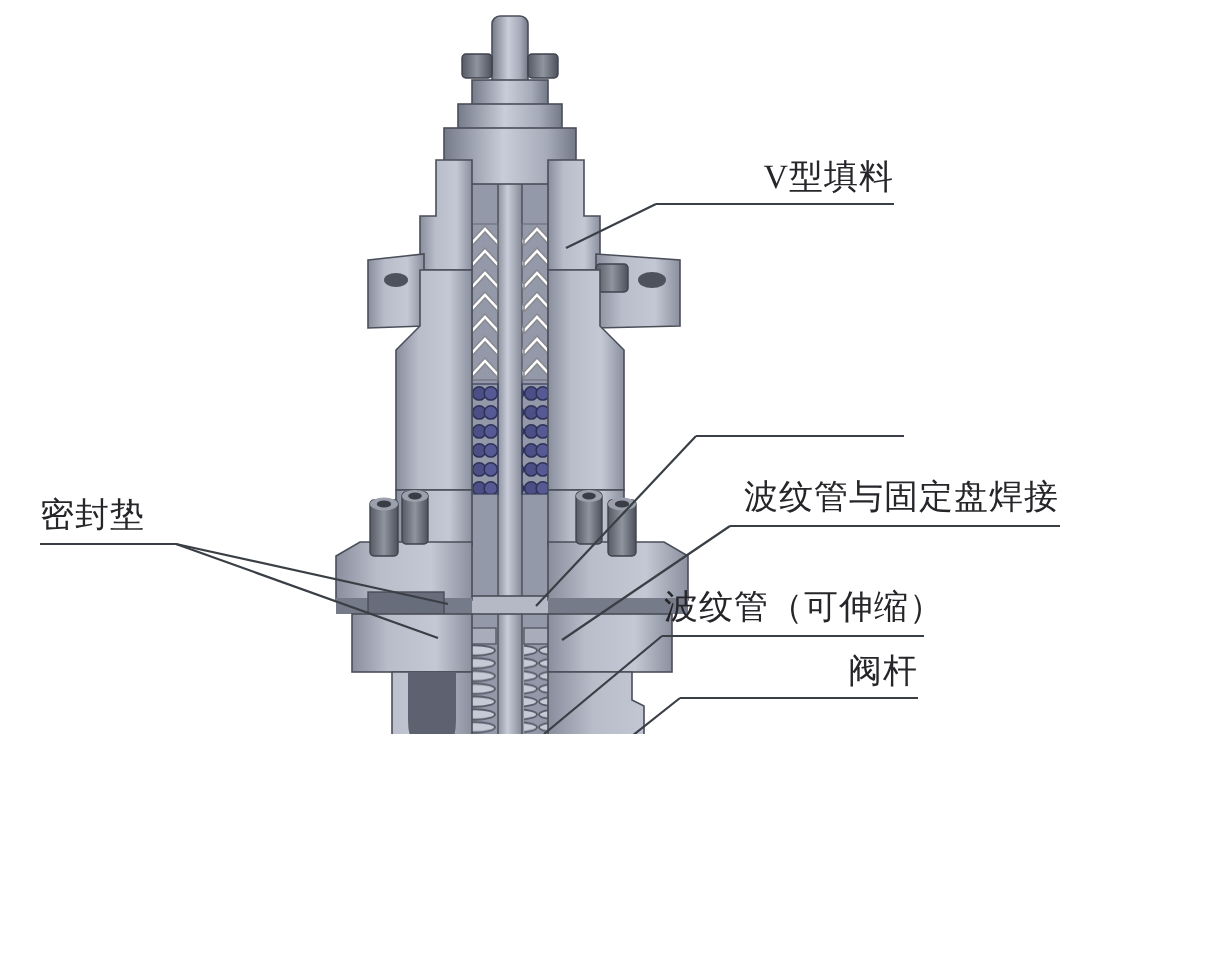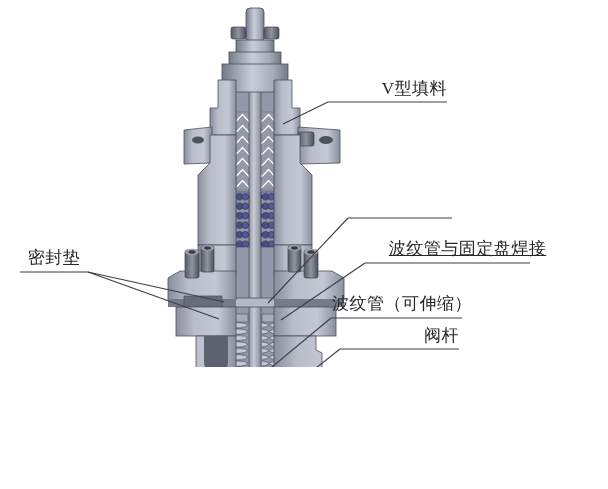--- a/index.html
+++ b/index.html
@@ -6,21 +6,21 @@
   #stage{
     position:relative;width:608px;height:367px;background:#ffffff;overflow:hidden;
     font-family:"Liberation Serif","DejaVu Serif",serif;
     border-radius:20px;
   }
   #stage svg{position:absolute;left:0;top:0;}
   .callout{
     position:absolute;font-size:17px;line-height:20px;color:#26262a;
     letter-spacing:0.5px;white-space:nowrap;
   }
-  .al-r{text-align:right;} .al-c{text-align:center;}
+  .al-r{text-align:right;} .al-c{text-align:left;}
 </style>
 </head>
 <body>
 
 <div id="stage">
 
 <svg width="608" height="489" viewBox="0 0 608 489">
   <defs>
     <linearGradient id="gCyl" x1="0" y1="0" x2="1" y2="0">
       <stop offset="0" stop-color="#767b8a"></stop>
@@ -199,18 +199,18 @@
     <line x1="340" y1="349" x2="268" y2="406"></line>
     <line x1="331" y1="407" x2="536" y2="407"></line>
     <line x1="331" y1="407" x2="277" y2="438"></line>
     <line x1="20" y1="272" x2="88" y2="272"></line>
     <line x1="88" y1="272" x2="224" y2="302"></line>
     <line x1="88" y1="272" x2="219" y2="319"></line>
   </g>
 </svg>
 
 <div class="callout al-r" style="left:330px;top:79px;width:117px;">V型填料</div>
-<div class="callout al-c" style="left:386px;top:239px;width:163px;text-decoration:underline;">波纹管与固定盘焊接</div>
+<div class="callout al-c" style="left:372px;top:239px;width:163px;">波纹管与固定盘焊接</div>
 <div class="callout al-r" style="left:340px;top:326px;width:119px;">阀杆</div>
 <div class="callout al-c" style="left:332px;top:294px;width:130px;">波纹管（可伸缩）</div>
 <div class="callout al-c" style="left:20px;top:248px;width:68px;">密封垫</div>
 
 </div>
 
 </body></html>

